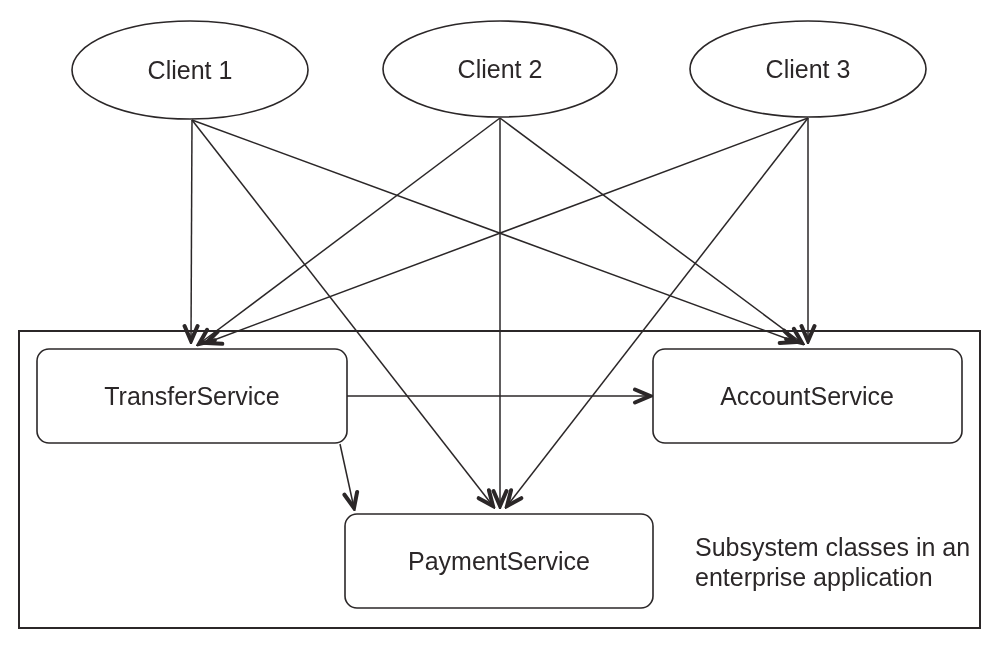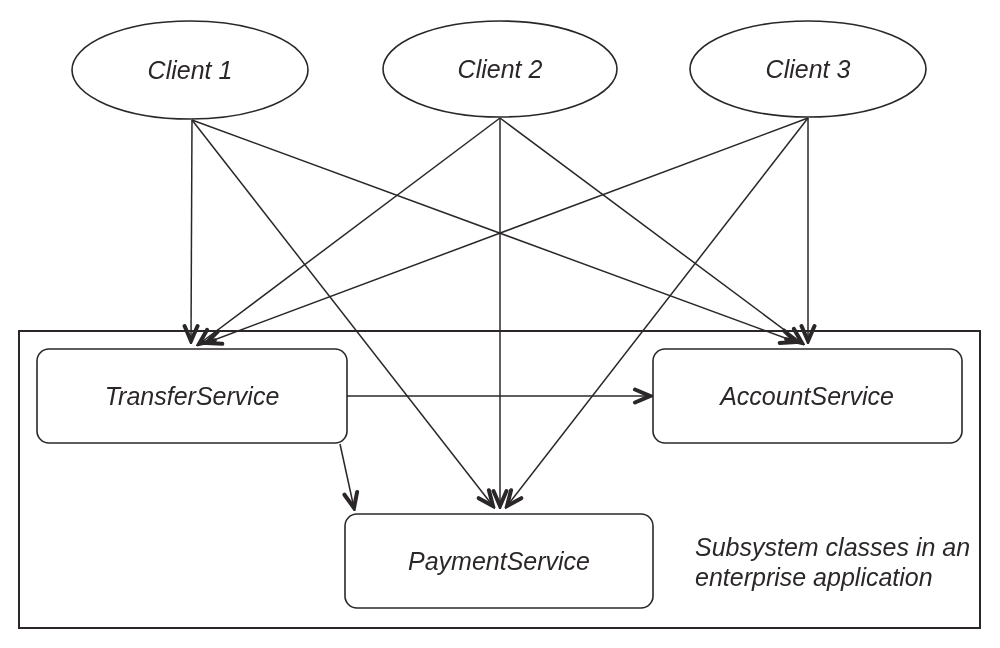--- a/index.html
+++ b/index.html
@@ -7,21 +7,20 @@
     padding: 0;
     background: #ffffff;
   }
   .canvas {
     position: relative;
     width: 1000px;
     height: 648px;
     background: #ffffff;
     font-family: "Liberation Sans", sans-serif;
     overflow: hidden;
-    font-style: italic;
   }
   svg { display: block; }
   .node-shape {
     fill: #ffffff;
     stroke: #2b2728;
     stroke-width: 1.6;
   }
   .boundary {
     fill: none;
     stroke: #2b2728;

